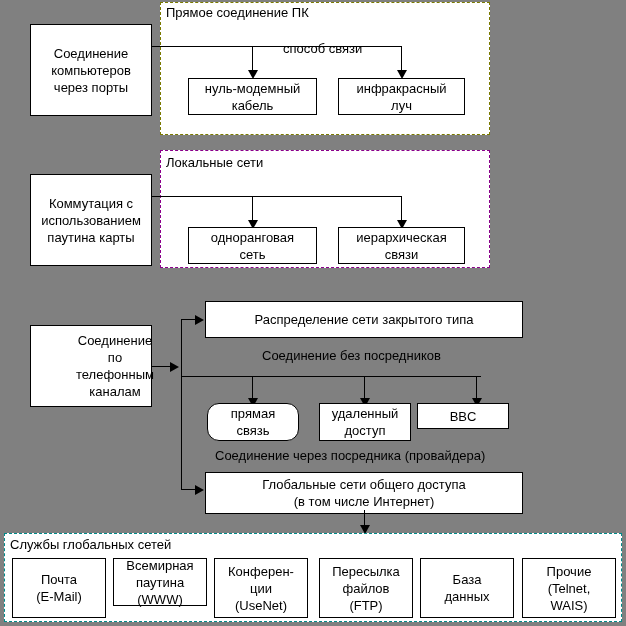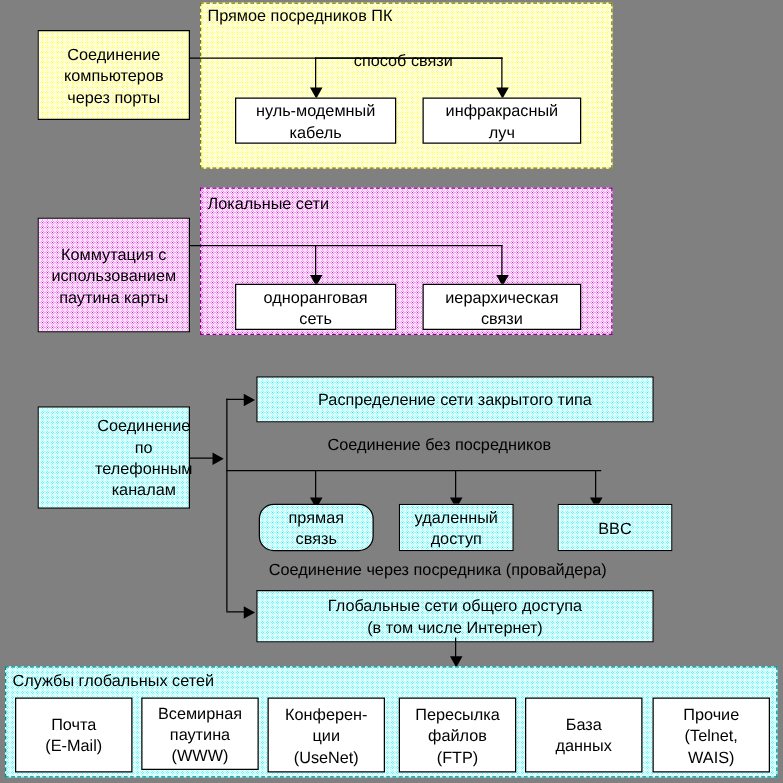--- a/index.html
+++ b/index.html
@@ -107,23 +107,23 @@
     border-left: 9px solid #000000;
   }
 </style>
 </head>
 <body>
 
 <div id="canvas">
 
   <div class="group fill-yellow" style="left:160px; top:2px; width:330px; height:133px; border:1px dashed #7a7a00;"></div>
 
-  <div class="group-title" style="left:166px; top:5px;">Прямое посредников ПК</div>
-
-  <div class="box fill-yellow" style="left:30px; top:24px; width:122px; height:72px;">Соединение
+  <div class="group-title" style="left:166px; top:5px;">Прямое соединение ПК</div>
+
+  <div class="box fill-yellow" style="left:30px; top:24px; width:122px; height:92px;">Соединение
 компьютеров
 через порты</div>
 
   <div class="hline" style="left:152px; top:46px; width:250px;"></div>
   <div class="vline" style="left:252px; top:46px; height:26px;"></div>
   <div class="hline" style="left:252px; top:46px; width:150px;"></div>
   <div class="vline" style="left:401px; top:46px; height:26px;"></div>
   <div class="arrow-down" style="left:248px; top:70px;"></div>
   <div class="arrow-down" style="left:397px; top:70px;"></div>
 
@@ -173,40 +173,40 @@
   <div class="vline" style="left:364px; top:376px; height:25px;"></div>
   <div class="vline" style="left:476px; top:376px; height:25px;"></div>
   <div class="arrow-down" style="left:248px; top:398px;"></div>
   <div class="arrow-down" style="left:360px; top:398px;"></div>
   <div class="arrow-down" style="left:472px; top:398px;"></div>
 
   <div class="box fill-cyan" style="left:207px; top:403px; width:92px; height:38px;border-radius:12px;">прямая
 связь</div>
   <div class="box fill-cyan" style="left:319px; top:403px; width:92px; height:38px;">удаленный
 доступ</div>
-  <div class="box fill-cyan" style="left:446px; top:403px; width:92px; height:38px;">BBC</div>
+  <div class="box fill-cyan" style="left:417px; top:403px; width:92px; height:26px;">BBC</div>
 
   <div class="caption" style="left:215px; top:448px;">Соединение через посредника (провайдера)</div>
 
   <div class="hline" style="left:181px; top:489px; width:20px;"></div>
   <div class="arrow-right" style="left:195px; top:485px;"></div>
 
   <div class="box fill-cyan" style="left:205px; top:472px; width:318px; height:42px;">Глобальные сети общего доступа
 (в том числе Интернет)</div>
 
   <div class="vline" style="left:364px; top:510px; height:18px;"></div>
   <div class="arrow-down" style="left:360px; top:525px;"></div>
 
   <div class="group fill-cyan" style="left:4px; top:533px; width:618px; height:89px; border:1px dashed #008a8a;"></div>
 
   <div class="group-title" style="left:10px; top:537px;">Службы глобальных сетей</div>
 
   <div class="box fill-white" style="left:12px; top:558px; width:94px; height:60px;">Почта
 (E-Mail)</div>
-  <div class="box fill-white" style="left:113px; top:558px; width:94px; height:58px;">Всемирная
+  <div class="box fill-white" style="left:113px; top:558px; width:94px; height:48px;">Всемирная
 паутина
 (WWW)</div>
   <div class="box fill-white" style="left:214px; top:558px; width:94px; height:60px;">Конферен-
 ции
 (UseNet)</div>
   <div class="box fill-white" style="left:319px; top:558px; width:94px; height:60px;">Пересылка
 файлов
 (FTP)</div>
   <div class="box fill-white" style="left:420px; top:558px; width:94px; height:60px;">База
 данных</div>

